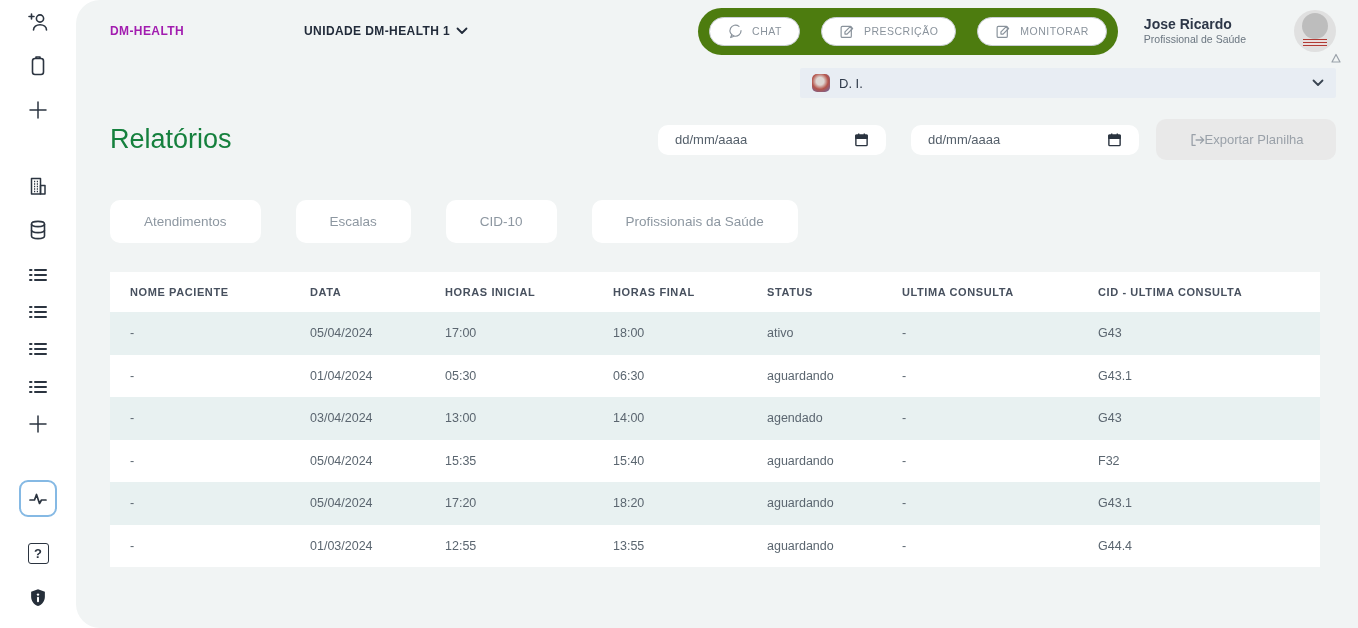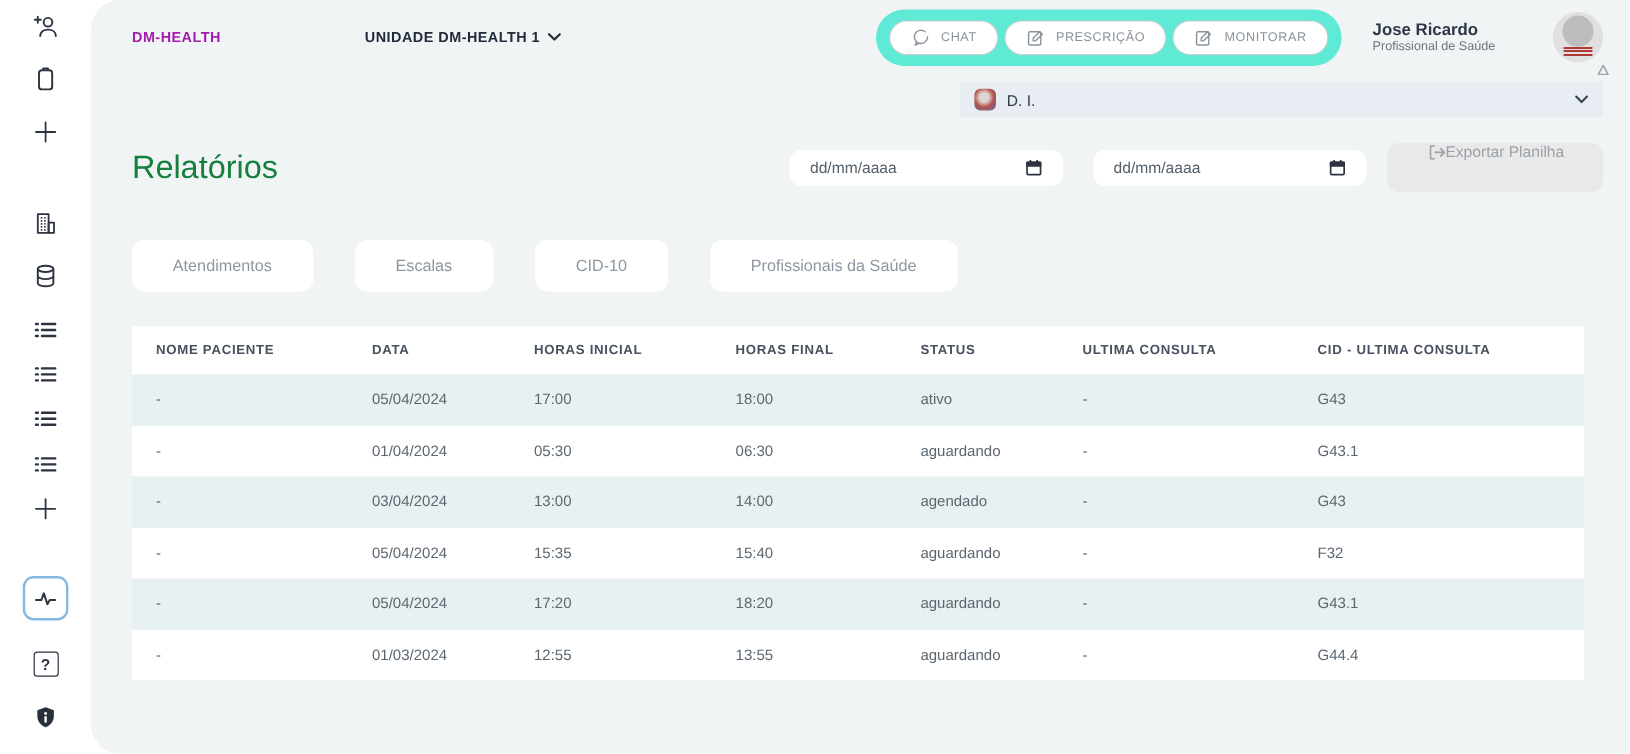--- a/index.html
+++ b/index.html
@@ -25,22 +25,22 @@
   
   .content { flex:1; background:#f1f4f4; border-radius:24px 0 0 24px;
     padding:0 22px 0 34px; position:relative; }
 
   
   .topbar { display:flex; align-items:center; height:62px; }
   .brand { font-size:12px; font-weight:bold; color:#a21caf; letter-spacing:.4px; }
   .unit-select { display:flex; align-items:center; gap:6px; margin-left:120px;
     font-size:12px; font-weight:bold; color:#222b3a; letter-spacing:.4px; cursor:pointer; }
   .top-right { margin-left:auto; display:flex; align-items:center; }
-  .actions-wrap { background:#5eead4; border-radius:26px; padding:9px 11px;
-    display:flex; gap:5px; }
+  .actions-wrap { background:#4d7c0f; border-radius:26px; padding:9px 11px;
+    display:flex; gap:21px; }
   .pill-btn { display:flex; align-items:center; gap:8px; border:1px solid #c9ced4;
     border-radius:15px; height:29px; padding:0 17px; background:#fff; cursor:pointer;
     font-size:10.5px; color:#8a939c; letter-spacing:.5px; }
   .user-block { margin-left:26px; line-height:1.25; }
   .user-name { font-size:14px; font-weight:bold; color:#2d3748; }
   .user-role { font-size:10.5px; color:#6b7680; }
   .avatar-wrap { position:relative; margin-left:48px; }
   .avatar { width:42px; height:42px; border-radius:50%; background:#e0e0e0;
     overflow:hidden; position:relative; cursor:pointer; }
   .avatar .head { position:absolute; top:3px; left:8px; width:26px; height:26px;
@@ -60,21 +60,21 @@
   
   .title-row { display:flex; align-items:center; margin-top:21px; }
   .page-title { font-size:27px; font-weight:500; color:#15803d; }
   .filters { margin-left:auto; display:flex; align-items:center; }
   .date-field { width:228px; height:30px; background:#ffffff; border-radius:10px;
     display:flex; align-items:center; padding:0 17px; font-size:13px; color:#55606b;
     cursor:text; }
   .date-field + .date-field { margin-left:25px; }
   .date-field .ph { flex:1; }
   .export-btn { margin-left:17px; width:180px; height:41px; background:#e9e9e9;
-    border-radius:10px; display:flex; justify-content:center;
+    border-radius:10px; display:flex; align-items:center; justify-content:center;
     font-size:13px; color:#9aa1a9; cursor:pointer; border:none; }
 
   
   .tabs { display:flex; margin-top:40px; }
   .tab { background:#ffffff; border-radius:10px; height:43px; display:flex;
     align-items:center; justify-content:center; padding:16px 34px; font-size:13.5px;
     color:#8d97a1; cursor:pointer; }
   .tab + .tab { margin-left:35px; }
 
   

